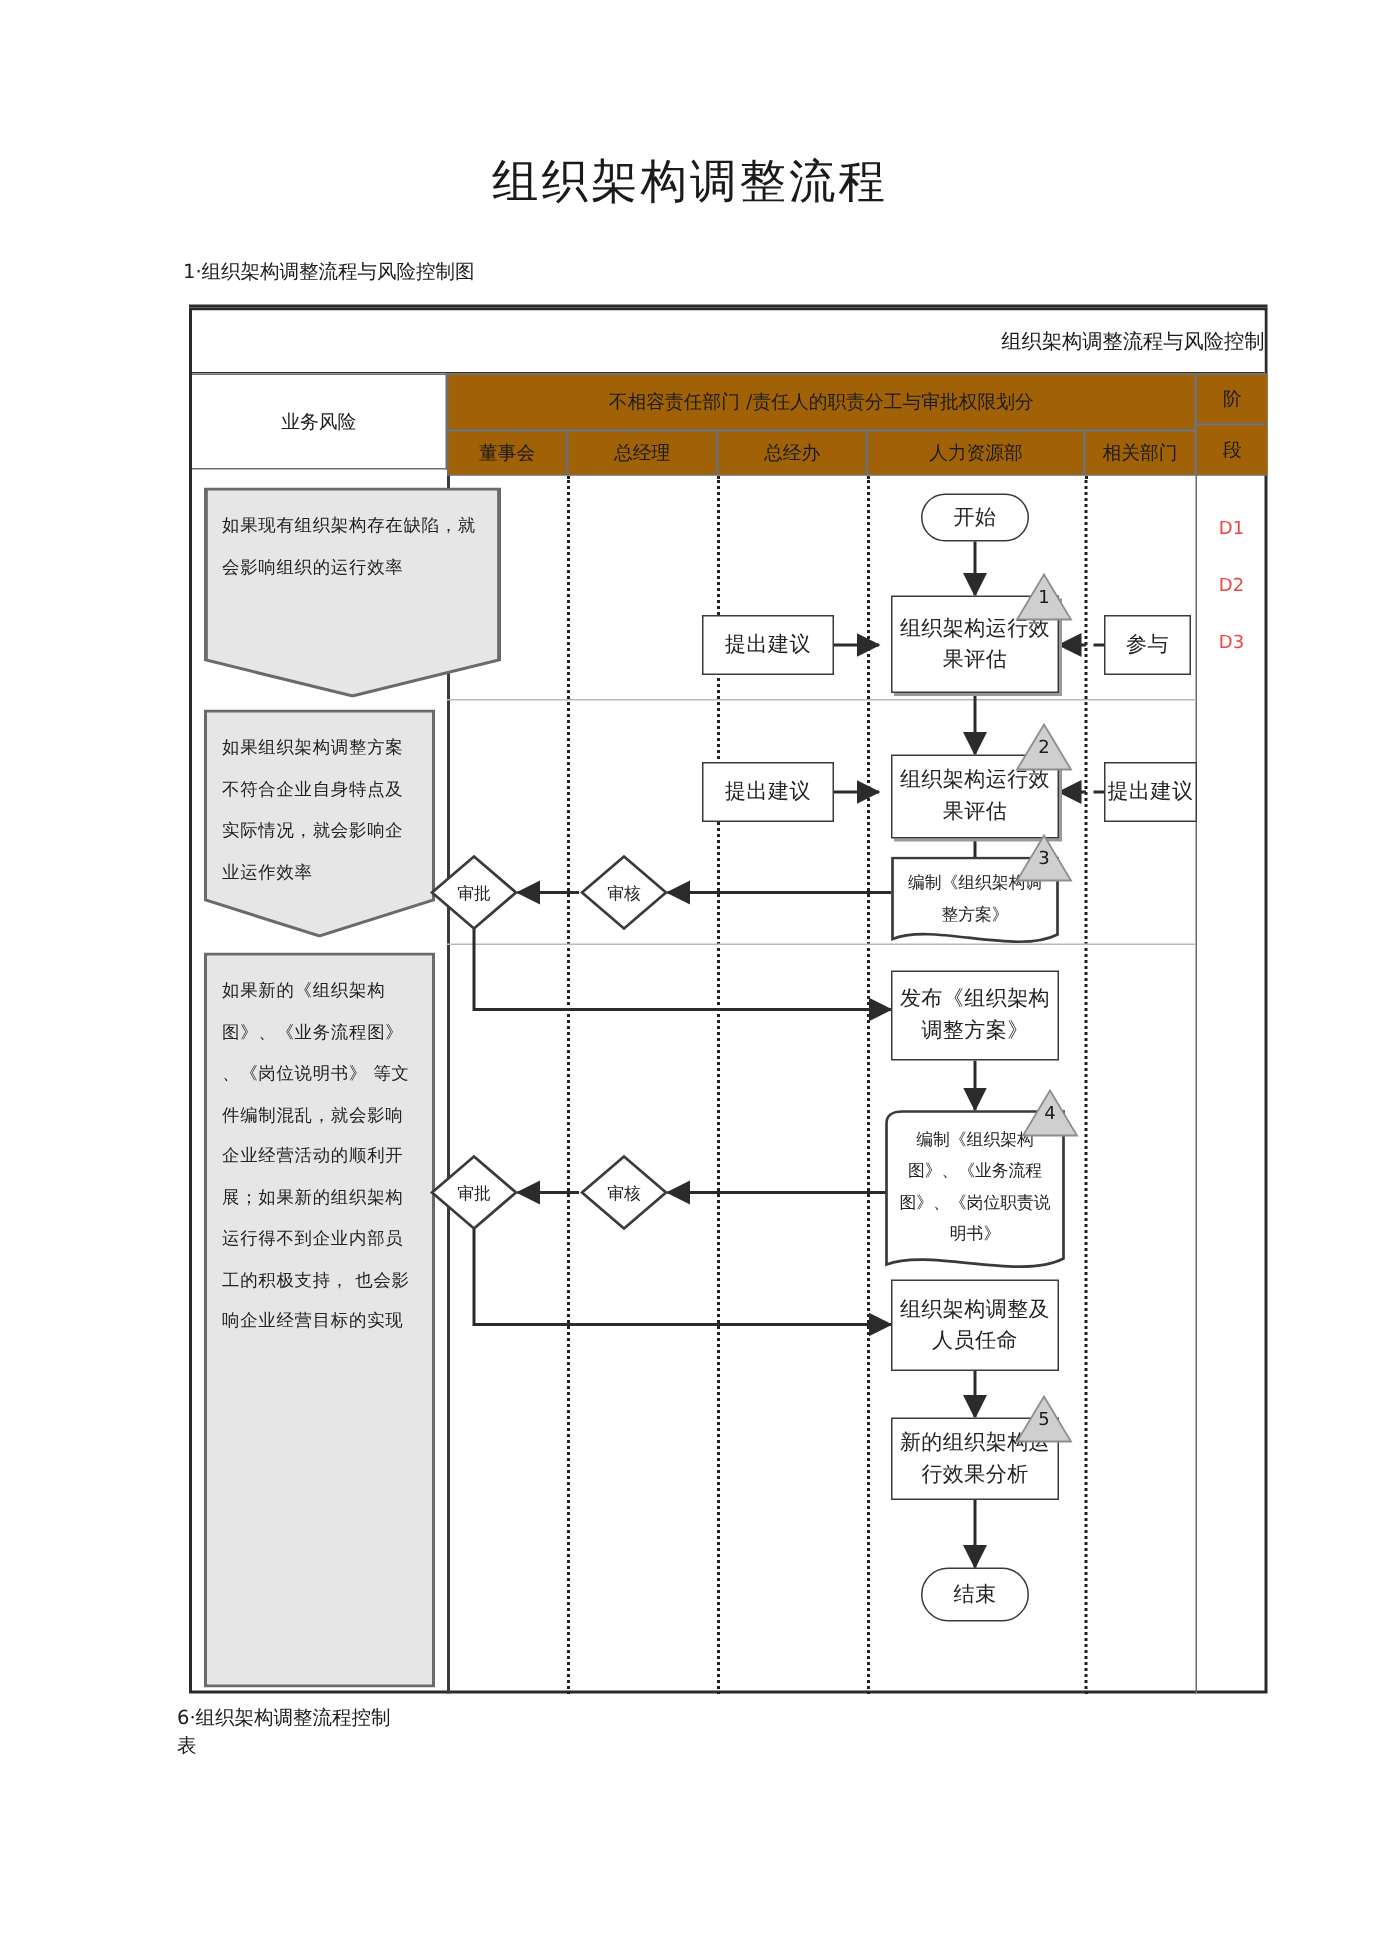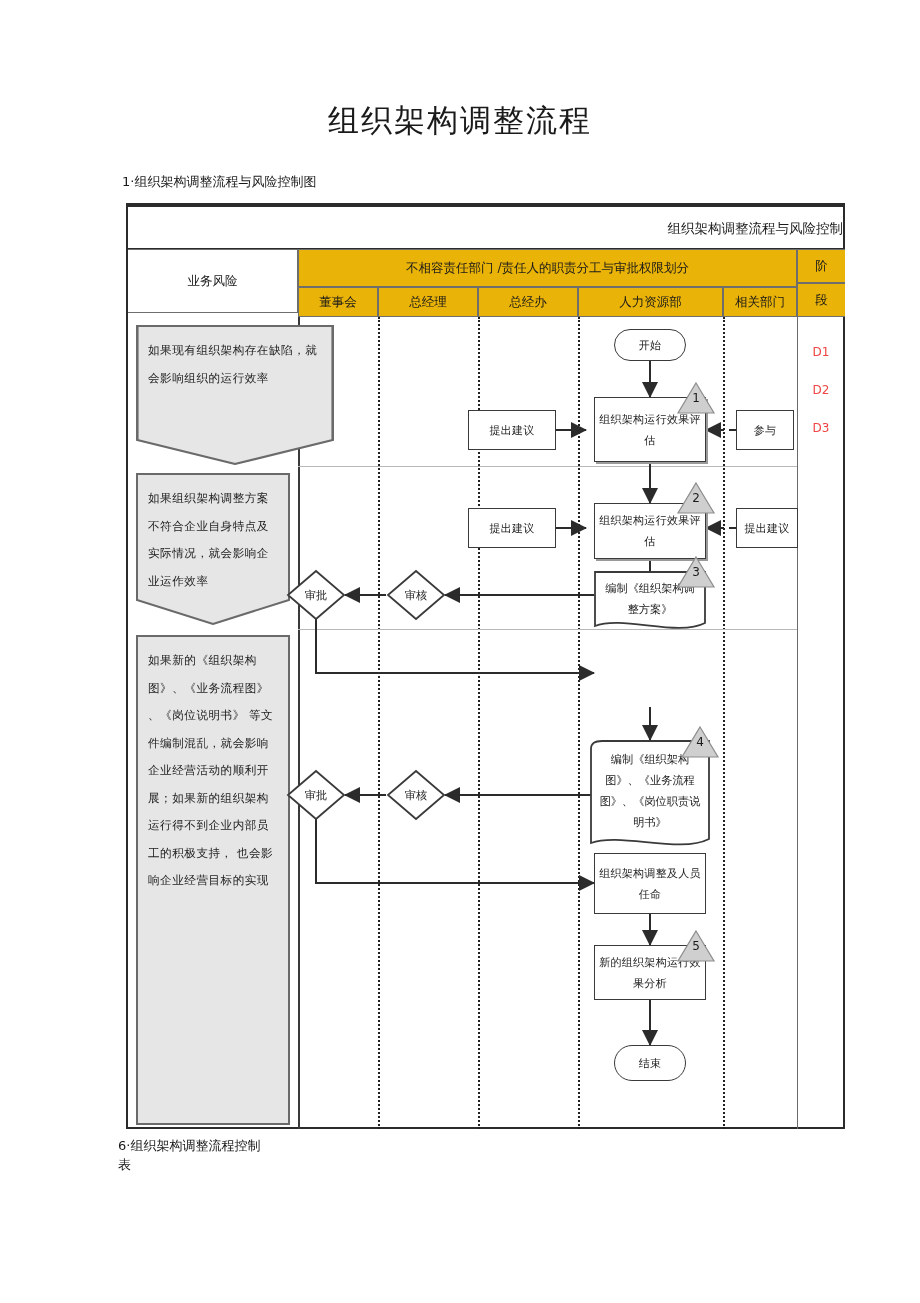--- a/index.html
+++ b/index.html
@@ -29,39 +29,39 @@
   .tbl-top-accent{position:absolute;left:126px;top:203px;width:719px;height:3px;background:#2b2b2b;}
 
   .tbl-title{
     position:absolute;left:0;top:0;width:100%;height:42px;line-height:42px;
     text-align:right;font-size:13.5px;border-bottom:1.5px solid #2b2b2b;
     box-sizing:border-box;background:#fff;
     font-family:"DejaVu Serif","Liberation Serif",serif;
   }
 
   .hdr{position:absolute;left:0;top:42px;width:100%;height:68px;}
-  .hcell{position:absolute;box-sizing:border-box;background:#eab308;
+  .hcell{position:absolute;box-sizing:border-box;background:#a16207;
          display:flex;align-items:center;justify-content:center;text-align:center;
          font-size:12.5px;border:1px solid #6e6e6e;
          font-family:"DejaVu Serif","Liberation Serif",serif;}
   .hcell.white{background:#fff;}
 
   .grid-line{position:absolute;background:#b9b9b9;}
   .col-dot{position:absolute;width:0;border-left:2px dotted #202020;}
   .chevwrap{position:absolute;}
   .chevwrap .outline{position:absolute;left:0;top:0;width:100%;height:100%;}
   .risktext{position:absolute;left:0;top:0;width:100%;padding:12px 12px 0 12px;
             box-sizing:border-box;font-size:11.6px;line-height:27.5px;
             letter-spacing:.5px;color:#222;
             font-family:"DejaVu Serif","Liberation Serif",serif;}
 
   
   .node{position:absolute;box-sizing:border-box;display:flex;flex-direction:column;
         justify-content:center;text-align:center;
-        font-size:11px;line-height:21px;letter-spacing:.3px;color:#222;
+        font-size:14px;line-height:21px;letter-spacing:.3px;color:#222;
         font-family:"DejaVu Serif","Liberation Serif",serif;}
   .box{border:1.6px solid #3a3a3a;background:#fff;}
   .box.shadow{box-shadow:2px 2px 0 #9a9a9a;}
   .oval{border:1.8px solid #3a3a3a;background:#fff;border-radius:26px;}
   .diamond-wrap{position:absolute;}
   .diamond-lbl{position:absolute;left:0;top:0;width:100%;height:100%;
      display:flex;align-items:center;justify-content:center;font-size:11.2px;
      font-family:"DejaVu Serif","Liberation Serif",serif;color:#222;}
   .docshape{position:absolute;}
   .docshape .dlbl{position:absolute;left:0;top:0;width:100%;height:100%;
@@ -248,20 +248,23 @@
       </svg>
       <div class="diamond-lbl">审批</div>
     </div>
     <div class="diamond-wrap" style="left:258px;top:362px;width:60px;height:52px;">
       <svg width="60" height="52" viewBox="0 0 60 52">
         <polygon points="30,2 58,26 30,50 2,26" fill="#fff" stroke="#3a3a3a" stroke-width="1.8"></polygon>
       </svg>
       <div class="diamond-lbl">审核</div>
     </div>
 
+    <div class="node box" style="left:466px;top:440px;width:112px;height:60px;">
+      <span>发布《组织架构调整方案》</span>
+    </div>
 
     <div class="docshape" style="left:462px;top:533px;width:120px;height:110px;">
       <svg width="120" height="110" viewBox="0 0 120 110" preserveAspectRatio="none">
         <path d="M1,9 C1,3 5,1 12,1 L119,1 L119,99 C90,114 30,92 1,103 Z" fill="#fff" stroke="#3a3a3a" stroke-width="1.8"></path>
       </svg>
       <div class="dlbl" style="padding-bottom:8px;">编制《组织架构图》、《业务流程图》、《岗位职责说明书》</div>
     </div>
     <div class="marker" style="left:552px;top:518px;">
       <svg width="40" height="34" viewBox="0 0 40 34">
         <polygon points="20,2 38,32 2,32" fill="#cfcfcf" stroke="#8d8d8d" stroke-width="1.2"></polygon>

